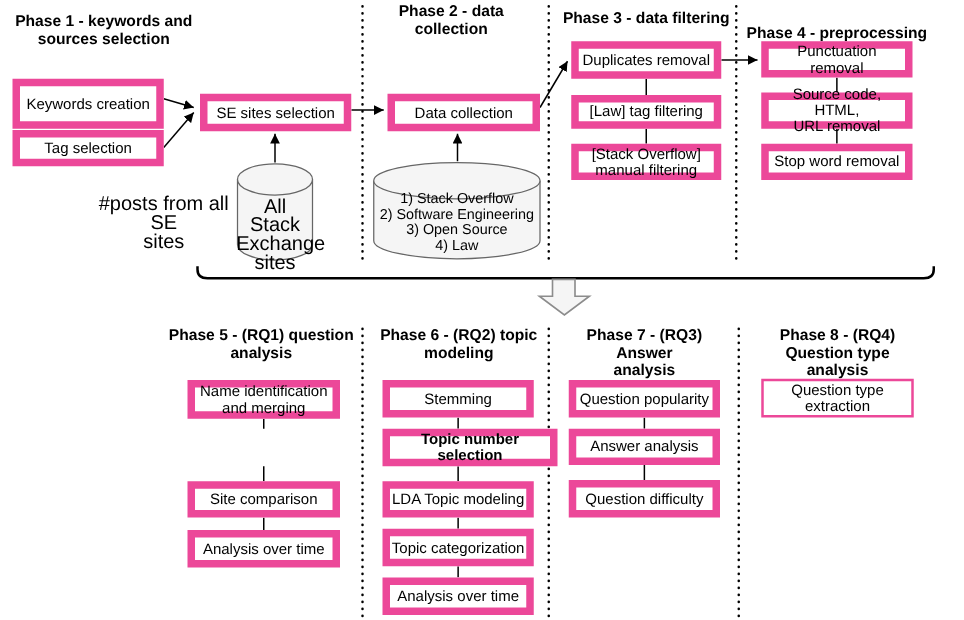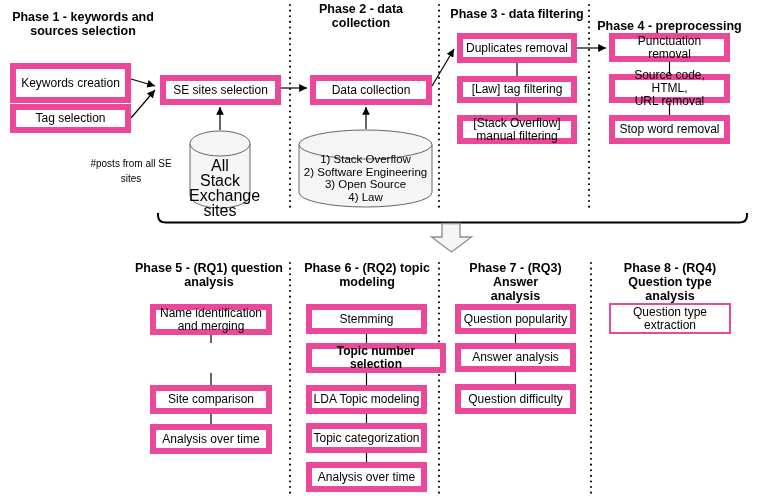--- a/index.html
+++ b/index.html
@@ -15,21 +15,21 @@
     display:flex; align-items:center; justify-content:center;
     text-align:center; font-size:12px; line-height:13px;
     white-space:pre-line;
   }
   .box.thick { border-width:2px; }
   .title {
     position:absolute; font-weight:bold; font-size:12.5px; line-height:14px;
     text-align:center; white-space:pre-line;
   }
   .freetext {
-    position:absolute; font-size:10px; line-height:15px;
+    position:absolute; font-size:16px; line-height:15px;
     text-align:center; white-space:pre-line;
   }
   .cyl-label {
     position:absolute; font-size:11.5px; text-align:center; white-space:pre-line;
   }
   .cyl-label.small { line-height:12.5px; }
   .cyl-label.tall { line-height:15px; font-size:16px; }
 </style>
 </head>
 <body>

